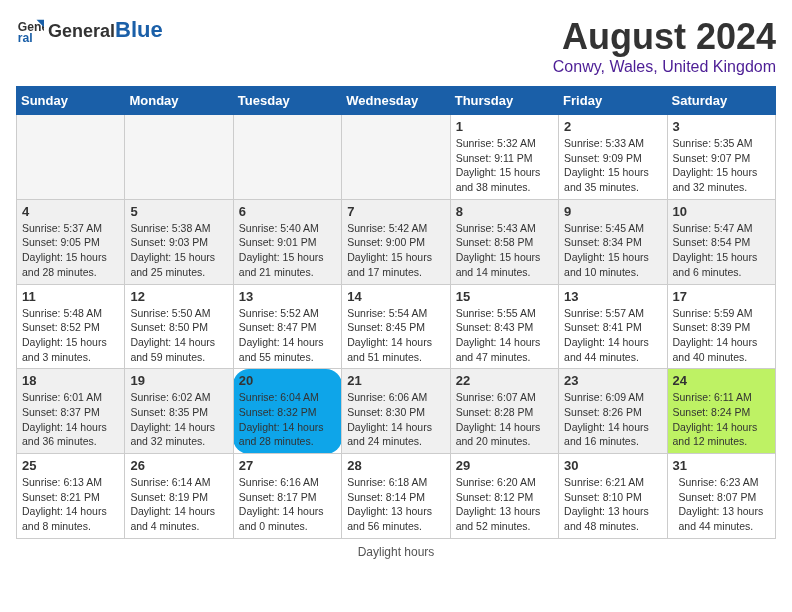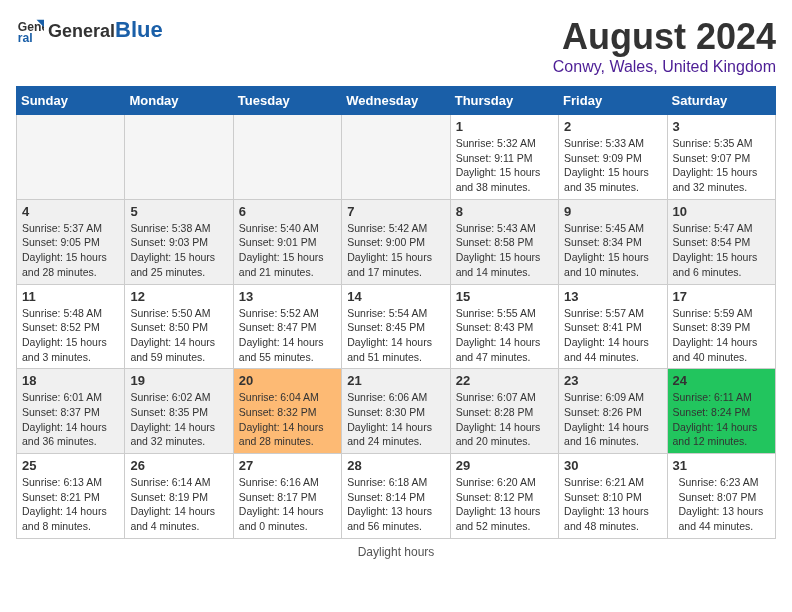--- a/index.html
+++ b/index.html
@@ -267,21 +267,21 @@
 Daylight: 14 hours
 and 36 minutes.</div>
         </td>
         <td style="background: rgb(240, 240, 240);">
           <div class="day-num">19</div>
           <div class="cell-info" style="white-space: pre-line;">Sunrise: 6:02 AM
 Sunset: 8:35 PM
 Daylight: 14 hours
 and 32 minutes.</div>
         </td>
-        <td style="background: #fdba74;">
+        <td style="background: #0ea5e9; border-radius: 16px;">
           <div class="day-num">20</div>
           <div class="cell-info" style="white-space: pre-line;">Sunrise: 6:04 AM
 Sunset: 8:32 PM
 Daylight: 14 hours
 and 28 minutes.</div>
         </td>
         <td style="background: rgb(240, 240, 240);">
           <div class="day-num">21</div>
           <div class="cell-info" style="white-space: pre-line;">Sunrise: 6:06 AM
 Sunset: 8:30 PM
@@ -295,21 +295,21 @@
 Daylight: 14 hours
 and 20 minutes.</div>
         </td>
         <td style="background: rgb(240, 240, 240);">
           <div class="day-num">23</div>
           <div class="cell-info" style="white-space: pre-line;">Sunrise: 6:09 AM
 Sunset: 8:26 PM
 Daylight: 14 hours
 and 16 minutes.</div>
         </td>
-        <td style="background: #22c55e; margin-top: 28px;">
+        <td style="background: #bef264; margin-top: 28px;">
           <div class="day-num">24</div>
           <div class="cell-info" style="white-space: pre-line;">Sunrise: 6:11 AM
 Sunset: 8:24 PM
 Daylight: 14 hours
 and 12 minutes.</div>
         </td>
       </tr>
       <tr>
         <td style="background: rgb(255, 255, 255); margin-top: 36px;">
           <div class="day-num">25</div>

